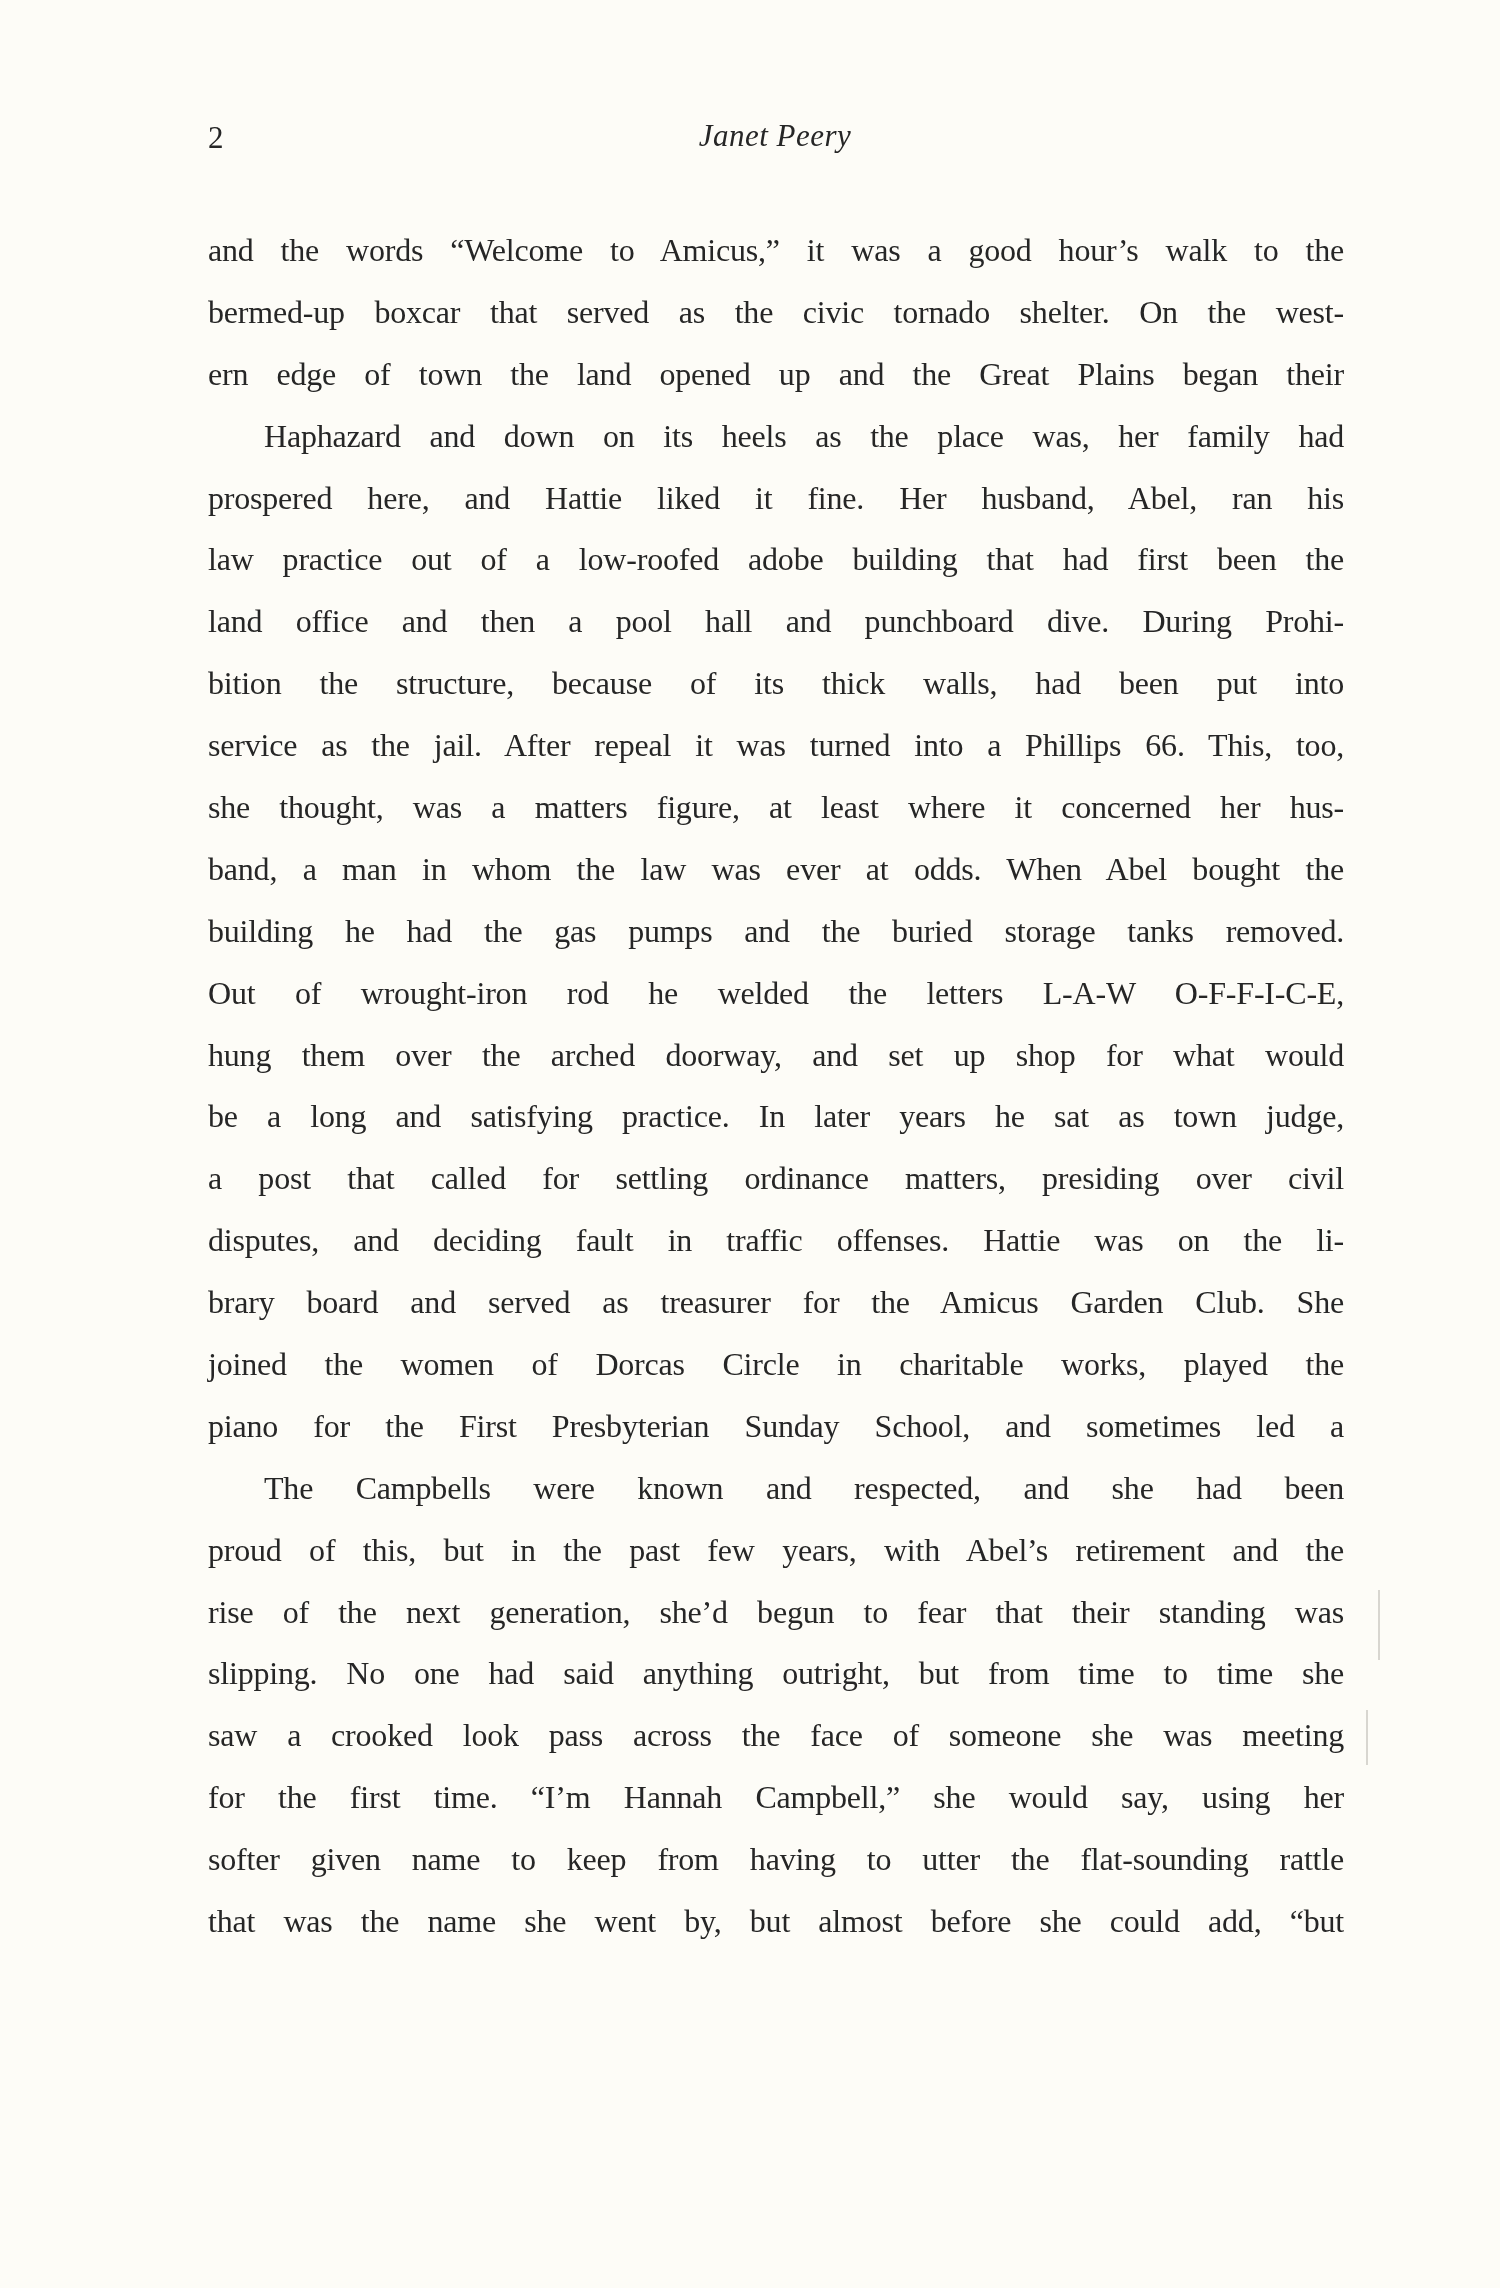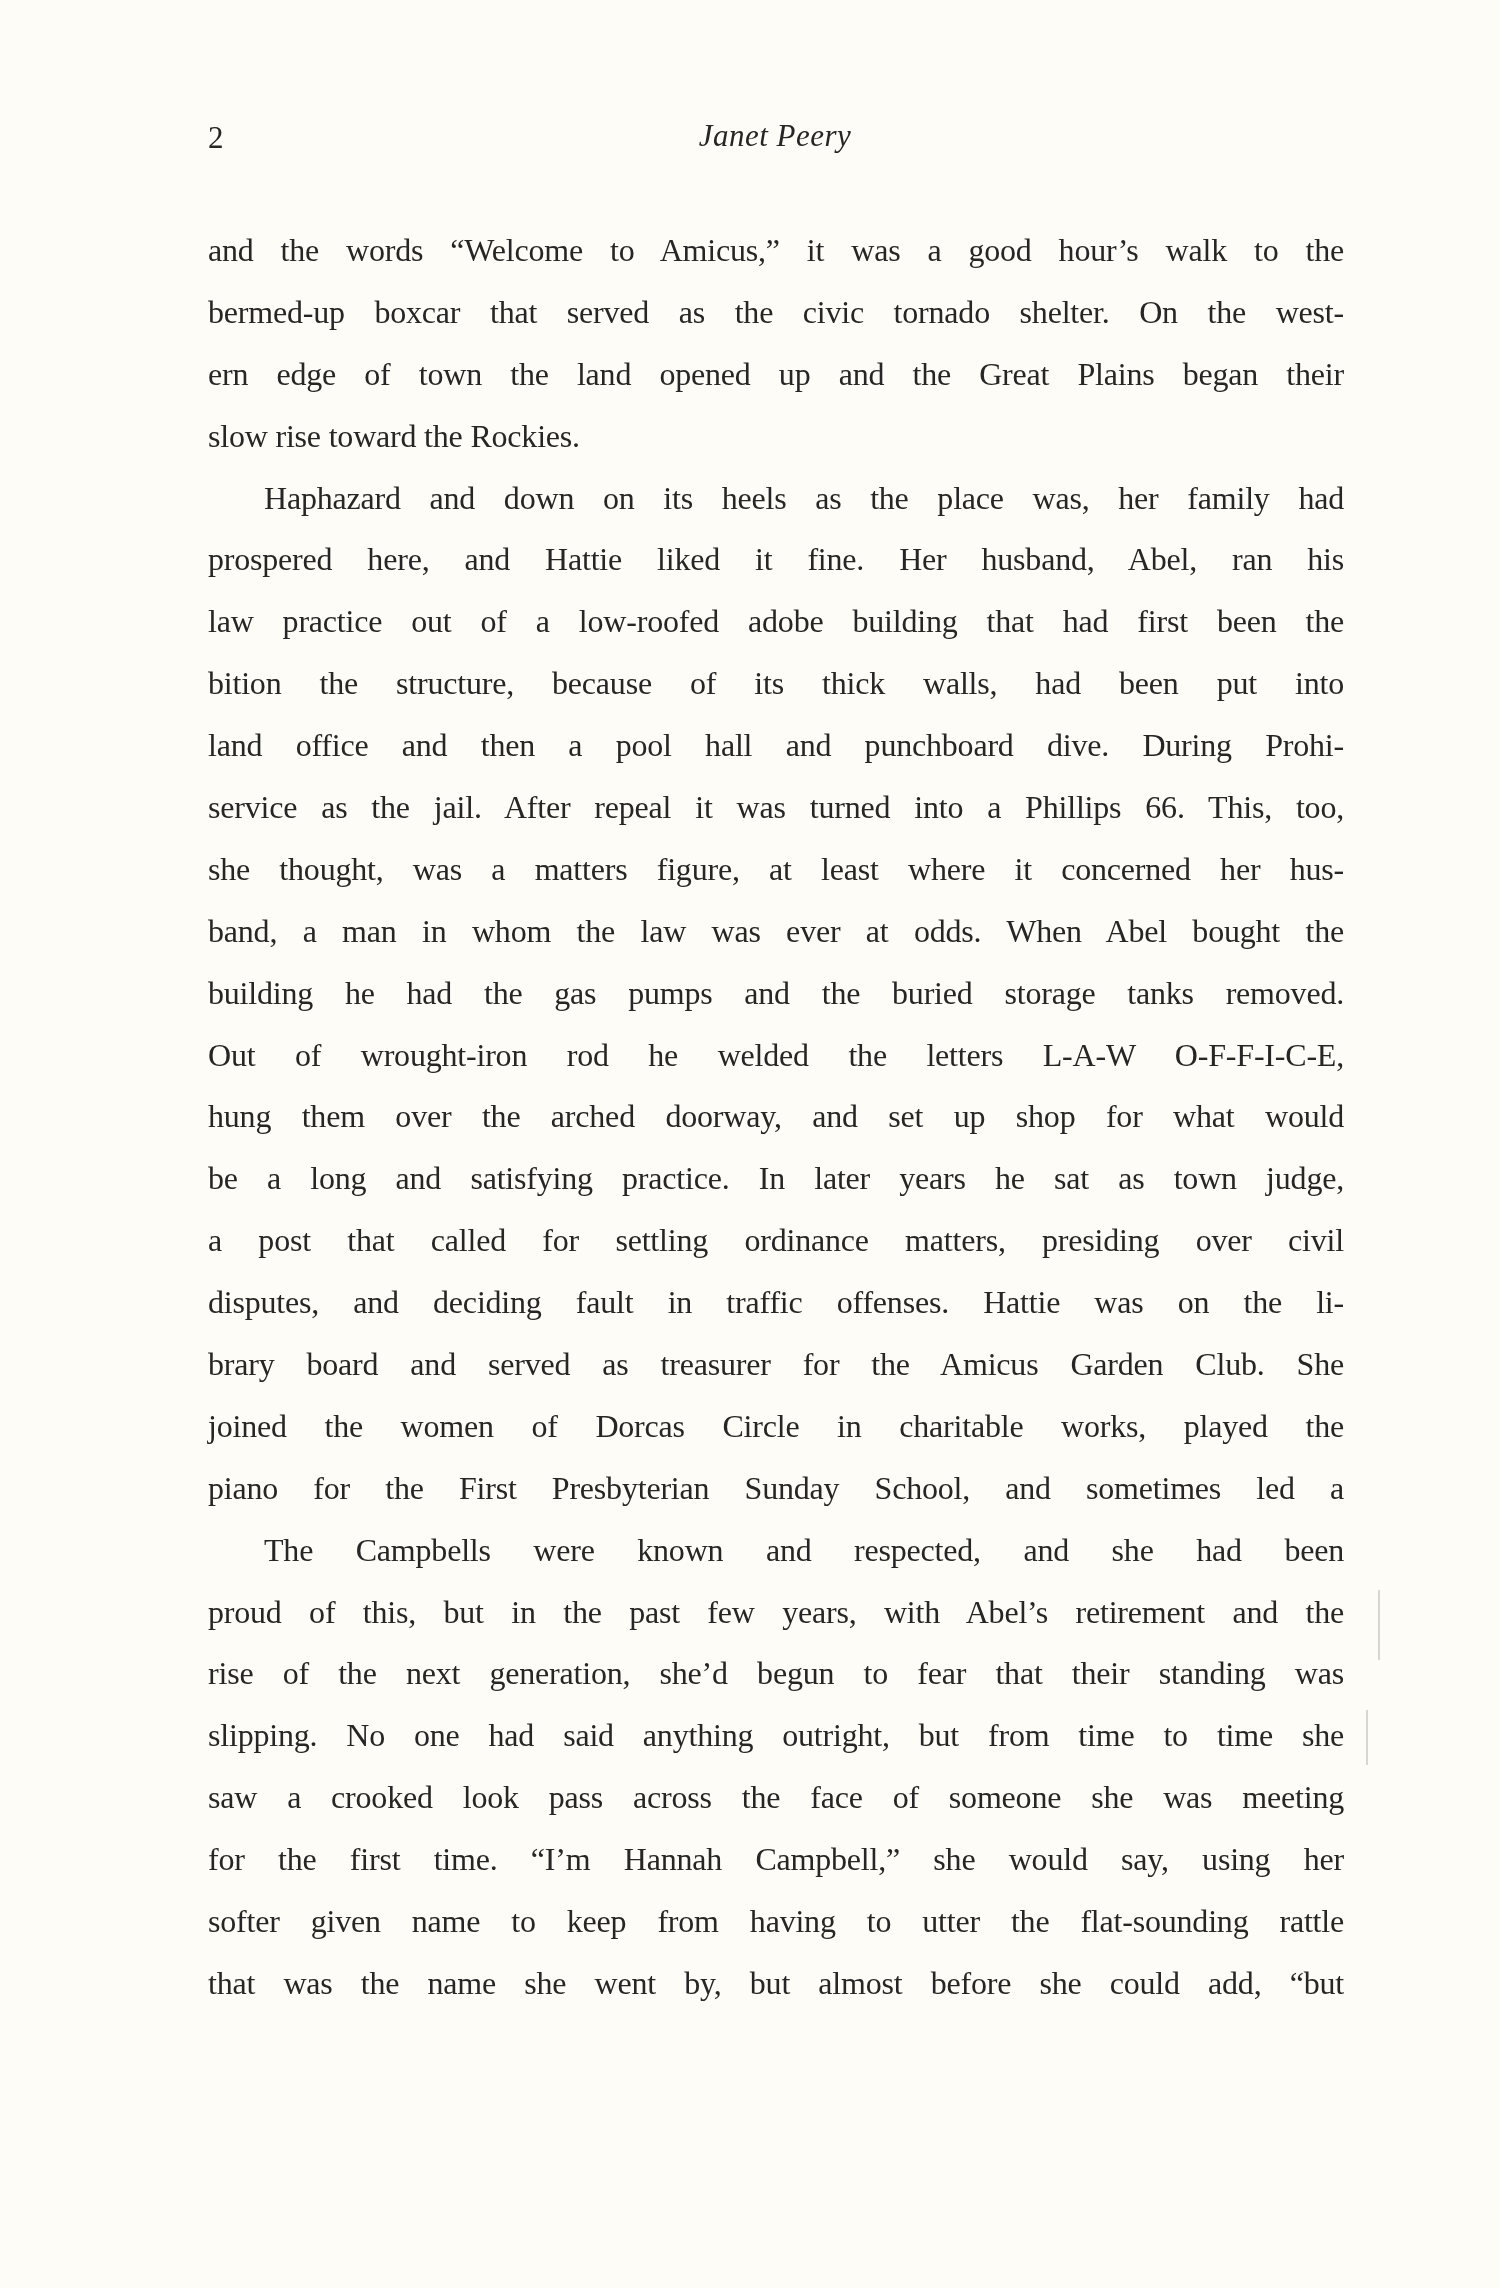--- a/index.html
+++ b/index.html
@@ -43,28 +43,27 @@
 
 <div class="page">
   <span class="page-number">2</span>
   <div class="running-head">Janet Peery</div>
 
   <div class="body-text" id="body-text">
       <div>
         <span class="line">and the words “Welcome to Amicus,” it was a good hour’s walk to the</span>
         <span class="line">bermed-up boxcar that served as the civic tornado shelter. On the west-</span>
         <span class="line">ern edge of town the land opened up and the Great Plains began their</span>
-        <span class="line last">slow rise toward the Rockies.</span>
       </div>
       <div>
         <span class="line indent">Haphazard and down on its heels as the place was, her family had</span>
         <span class="line">prospered here, and Hattie liked it fine. Her husband, Abel, ran his</span>
         <span class="line">law practice out of a low-roofed adobe building that had first been the</span>
+        <span class="line">land office and then a pool hall and punchboard dive. During Prohi-</span>
         <span class="line">bition the structure, because of its thick walls, had been put into</span>
-        <span class="line">land office and then a pool hall and punchboard dive. During Prohi-</span>
         <span class="line">service as the jail. After repeal it was turned into a Phillips 66. This, too,</span>
         <span class="line">she thought, was a matters figure, at least where it concerned her hus-</span>
         <span class="line">band, a man in whom the law was ever at odds. When Abel bought the</span>
         <span class="line">building he had the gas pumps and the buried storage tanks removed.</span>
         <span class="line">Out of wrought-iron rod he welded the letters L-A-W O-F-F-I-C-E,</span>
         <span class="line">hung them over the arched doorway, and set up shop for what would</span>
         <span class="line">be a long and satisfying practice. In later years he sat as town judge,</span>
         <span class="line">a post that called for settling ordinance matters, presiding over civil</span>
         <span class="line">disputes, and deciding fault in traffic offenses. Hattie was on the li-</span>
         <span class="line">brary board and served as treasurer for the Amicus Garden Club. She</span>

